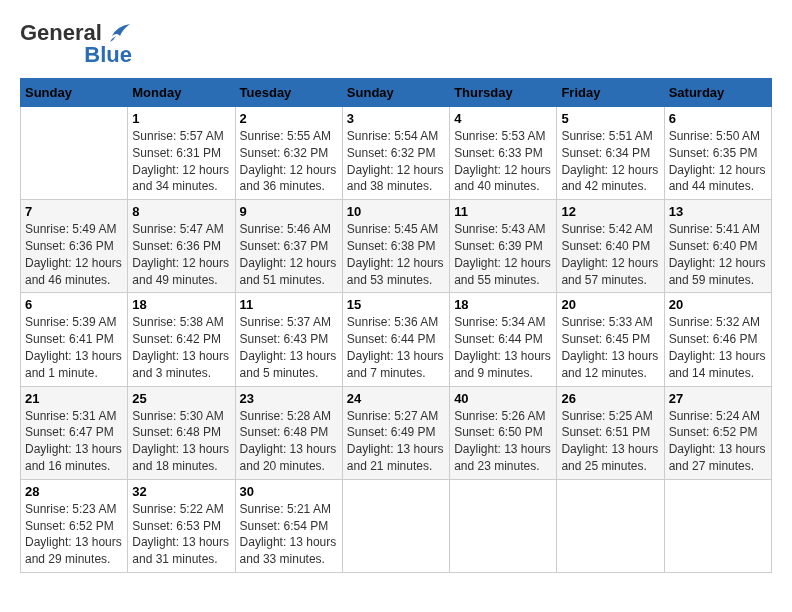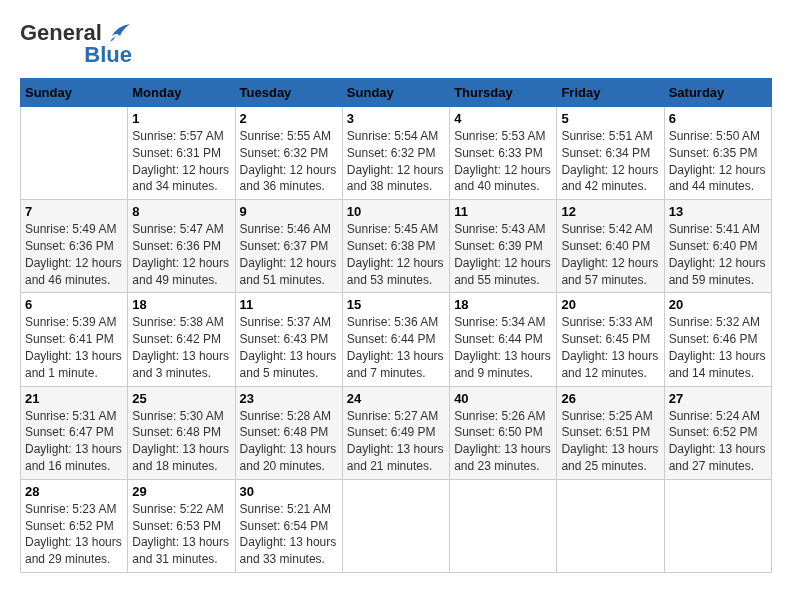--- a/index.html
+++ b/index.html
@@ -331,21 +331,21 @@
       <tr>
         <td>
         <span class="day-num">28</span>
         <div class="day-info">
           Sunrise: 5:23 AM<br>
           Sunset: 6:52 PM<br>
           Daylight: 13 hours and 29 minutes.
         </div>
       </td>
         <td>
-        <span class="day-num">29</span>
+        <span class="day-num">32</span>
         <div class="day-info">
           Sunrise: 5:22 AM<br>
           Sunset: 6:53 PM<br>
           Daylight: 13 hours and 31 minutes.
         </div>
       </td>
         <td>
         <span class="day-num">30</span>
         <div class="day-info">
           Sunrise: 5:21 AM<br>

